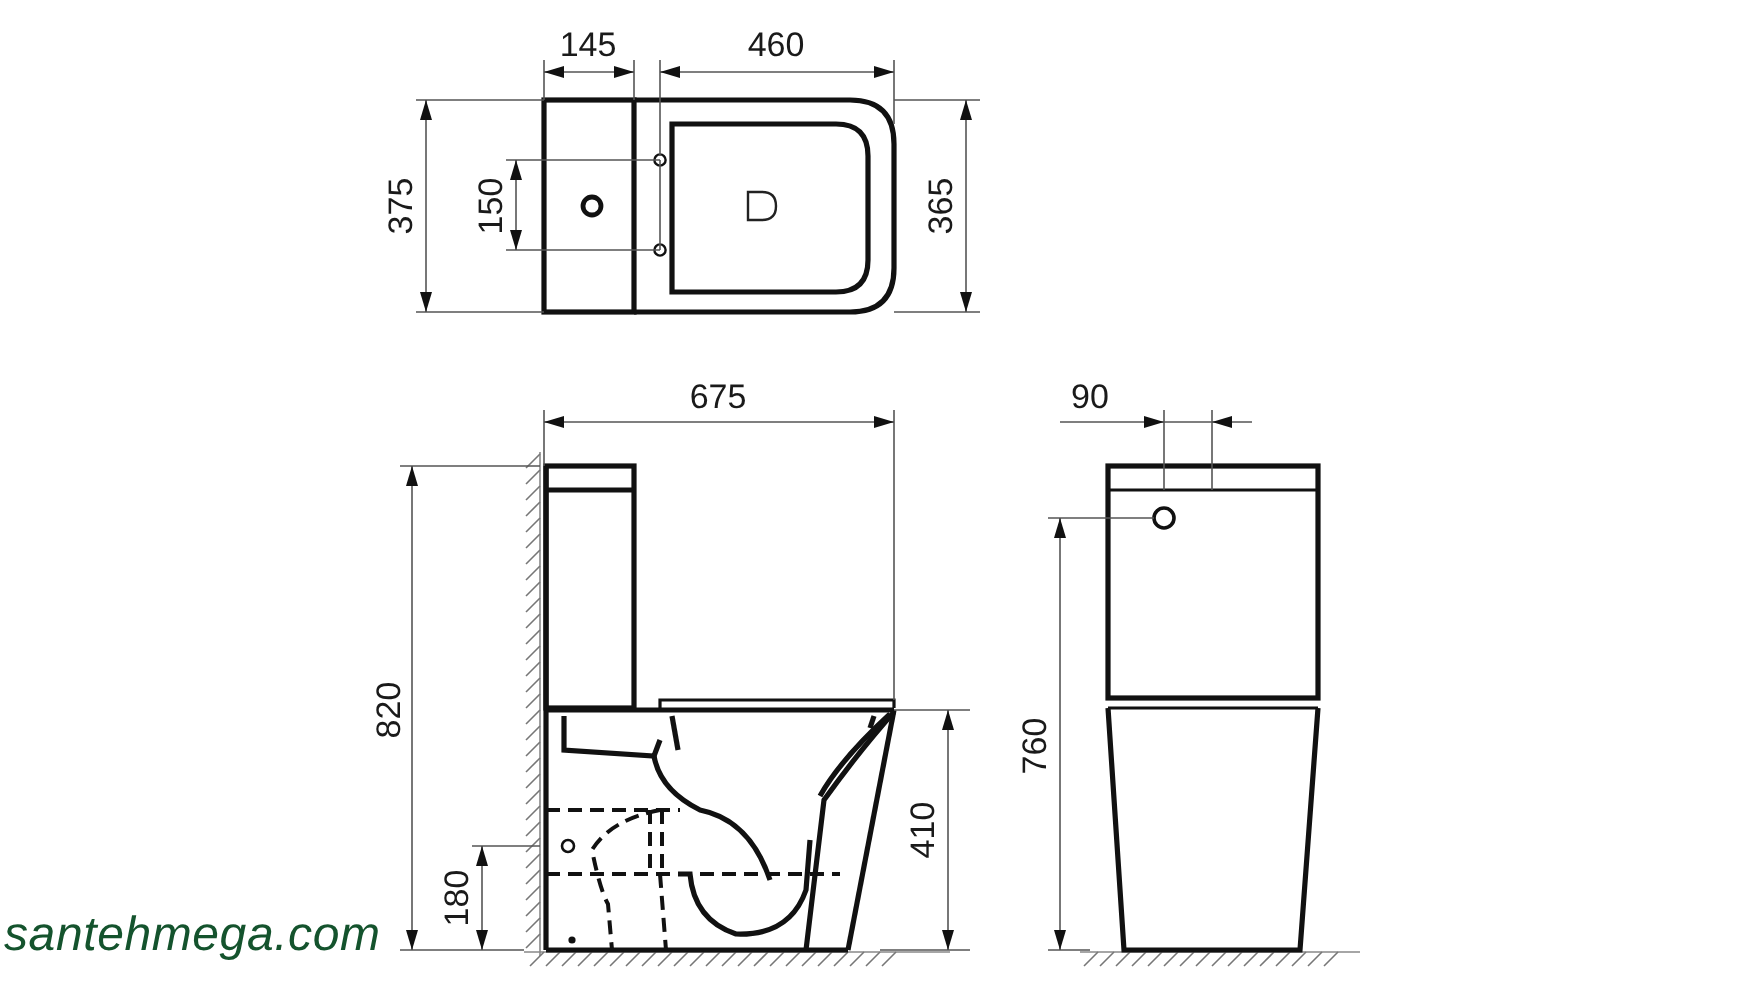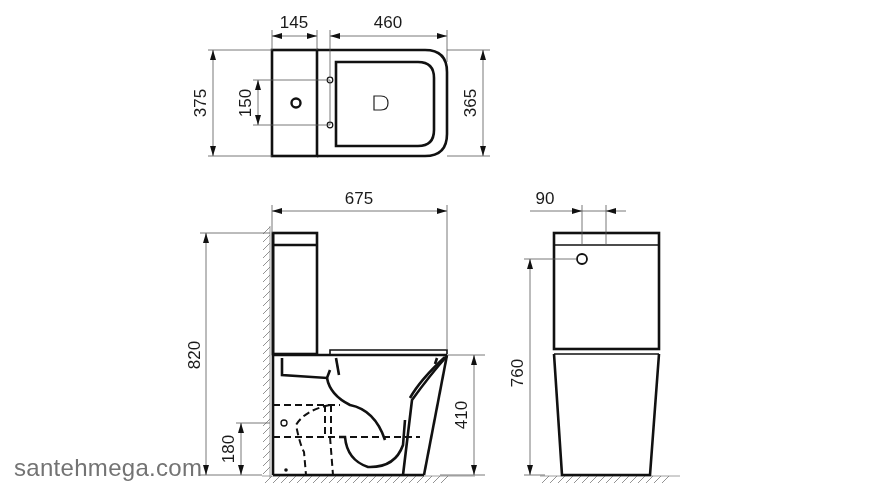--- a/index.html
+++ b/index.html
@@ -1,19 +1,19 @@
 <!DOCTYPE html>
 <html><head>
   <meta charset="utf-8">
   <style>
     html, body { margin: 0; padding: 0; background: #ffffff; }
     body { width: 880px; height: 500px; overflow: hidden; position: relative; font-family: "Liberation Sans", sans-serif; }
     #drawing { position: absolute; left: 0; top: 0; width: 880px; height: 500px; }
     .dim-text { font-family: "Liberation Sans", sans-serif; font-size: 17px; fill: #1a1a1a; }
-    .watermark { position: absolute; left: 14px; top: 454px; font-family: "Liberation Sans", sans-serif; font-size: 24px; color: #737373; letter-spacing: 0.3px; }
+    .watermark { position: absolute; left: 2px; top: 454px; font-family: "Liberation Sans", sans-serif; font-size: 24px; color: #14532d; letter-spacing: 0.3px; font-style: italic; }
     .thick { stroke: #111; stroke-width: 2.6; fill: none; }
     .thin { stroke: #555; stroke-width: 0.8; fill: none; }
     .dash { stroke: #111; stroke-width: 2; fill: none; stroke-dasharray: 7 4; }
     .hatch { stroke: #777; stroke-width: 0.8; }
   </style>
 </head>
 <body>
 
 <svg id="drawing" viewBox="0 0 880 500" xmlns="http://www.w3.org/2000/svg">
   <defs>

